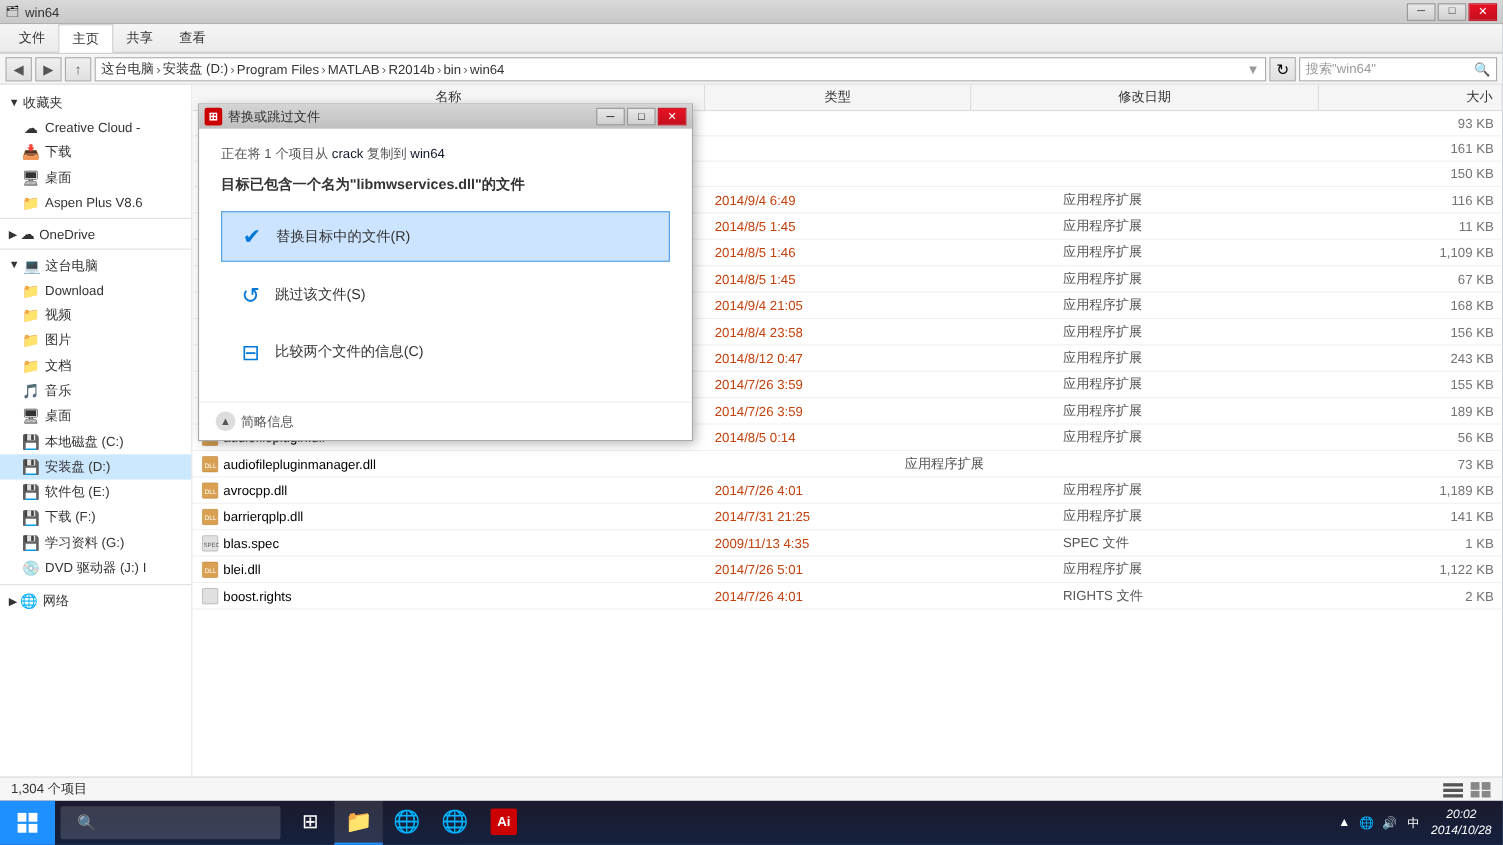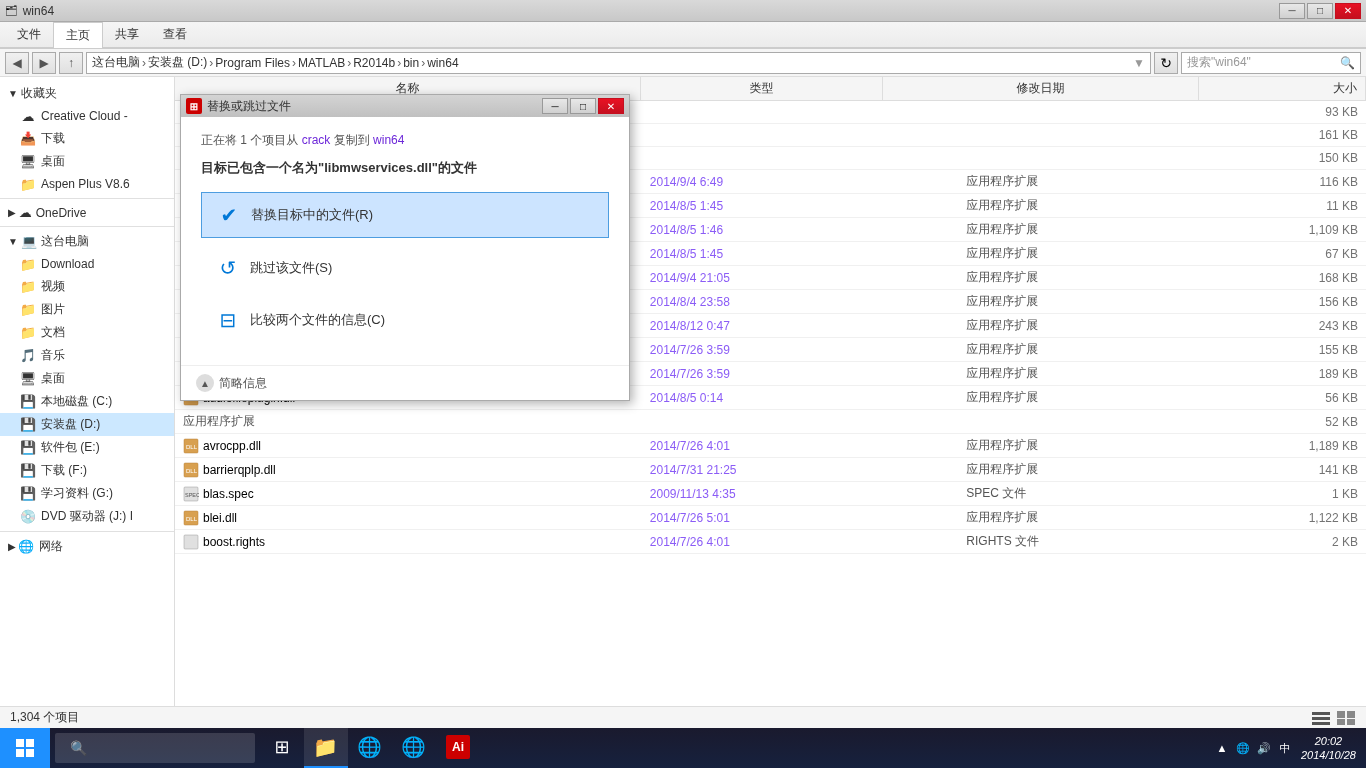--- a/index.html
+++ b/index.html
@@ -68,41 +68,41 @@
     .file-list { flex: 1; overflow-y: auto; background: white; }
     .file-list-header { display: flex; border-bottom: 1px solid #ddd; background: #f5f5f5; position: sticky; top: 0; }
     .col-header { padding: 3px 8px; font-size: 12px; color: #333; cursor: pointer; border-right: 1px solid #ddd; text-align: center; }
     .col-name { flex: 3; }
     .col-date { flex: 2; }
     .col-type { flex: 1.5; }
     .col-size { flex: 1; text-align: right; }
     .file-row { display: flex; align-items: center; padding: 2px 0; border-bottom: 1px solid #f0f0f0; cursor: pointer; }
     .file-cell { padding: 1px 8px; font-size: 12px; }
     .file-cell-name { flex: 3; display: flex; align-items: center; gap: 4px; }
-    .file-cell-date { flex: 2; color: #8b5cf6; }
+    .file-cell-date { flex: 2; color: #c2410c; }
     .file-cell-type { flex: 1.5; color: #555; }
     .file-cell-size { flex: 1; text-align: right; color: #737373; }
     .file-icon { width: 16px; height: 16px; }
 
     
     .statusbar { height: 22px; background: #f5f5f5; border-top: 1px solid #ddd; display: flex; align-items: center; padding: 0 10px; font-size: 12px; color: #333; justify-content: space-between; }
     .statusbar-right { display: flex; gap: 5px; align-items: center; }
 
     
     .dialog-overlay { position: absolute; top: 0; left: 0; width: 100%; height: 100%; z-index: 50; }
     .dialog { position: absolute; top: 94px; left: 180px; width: 450px; background: white; border: 1px solid #aaa; box-shadow: 3px 3px 10px rgba(0,0,0,0.3); }
     .dialog-titlebar { height: 22px; background: linear-gradient(to bottom, #d4d4d4, #c0c0c0); display: flex; align-items: center; justify-content: space-between; padding: 0 5px; cursor: move; }
     .dialog-titlebar-icon { width: 16px; height: 16px; background: #cc0000; border-radius: 2px; margin-right: 5px; display: flex; align-items: center; justify-content: center; }
     .dialog-title-text { font-size: 12px; color: #333; flex: 1; }
     .dialog-titlebar-controls { display: flex; gap: 2px; }
     .dialog-btn-small { width: 26px; height: 16px; background: linear-gradient(to bottom, #e8e8e8, #d0d0d0); border: 1px solid #999; cursor: pointer; display: flex; align-items: center; justify-content: center; font-size: 10px; }
     .dialog-btn-small.close { background: linear-gradient(to bottom, #e81123, #c50f1f); color: white; border-color: #c50f1f; }
     .dialog-body { padding: 15px 20px; }
     .dialog-info-text { font-size: 12px; color: #555; margin-bottom: 10px; }
-    .dialog-info-text a { color: #6d28d9; text-decoration: none; }
+    .dialog-info-text a { color: #0f172a; text-decoration: none; }
     .dialog-filename { font-size: 13px; font-weight: bold; color: #333; margin-bottom: 15px; }
     .dialog-option { display: flex; align-items: center; padding: 10px 15px; margin-bottom: 8px; cursor: pointer; font-size: 13px; color: #333; background: #e8f0fe; border: 1px solid #b8d0f0; }
     .dialog-option.selected { background: #cce4ff; border-color: #4d9de0; }
     .dialog-option-icon { width: 24px; height: 24px; margin-right: 10px; display: flex; align-items: center; justify-content: center; font-size: 18px; color: #0078d7; }
     .dialog-option-text { flex: 1; }
     .dialog-option-plain { display: flex; align-items: center; padding: 10px 15px; margin-bottom: 8px; cursor: pointer; font-size: 13px; color: #333; }
     .dialog-option-plain .dialog-option-icon { color: #0078d7; }
     .dialog-footer { padding: 8px 15px; border-top: 1px solid #eee; display: flex; align-items: center; }
     .dialog-collapse-btn { display: flex; align-items: center; gap: 5px; color: #555; font-size: 12px; cursor: pointer; }
     .collapse-icon { width: 18px; height: 18px; background: #ddd; border-radius: 50%; display: flex; align-items: center; justify-content: center; font-size: 10px; color: #555; }
@@ -432,22 +432,29 @@
                 <rect width="14" height="14" x="1" y="1" rx="1" fill="#d8a050" stroke="#b8803a" stroke-width="0.5"></rect>
                 <text x="3" y="11" font-size="6" fill="white">DLL</text>
               </svg>
             <span>audiofileplugin.dll</span>
           </div>
           <div class="file-cell file-cell-date">2014/8/5 0:14</div>
           <div class="file-cell file-cell-type">应用程序扩展</div>
           <div class="file-cell file-cell-size">56 KB</div>
         </div>
         <div class="file-row">
-          <div class="file-cell file-cell-type">应用程序扩展</div>
-          <div class="file-cell file-cell-size">52 KB</div>
+          <div class="file-cell file-cell-name">
+            <svg class="file-icon" viewBox="0 0 16 16">
+                <rect width="14" height="14" x="1" y="1" rx="1" fill="#d8a050" stroke="#b8803a" stroke-width="0.5"></rect>
+                <text x="3" y="11" font-size="6" fill="white">DLL</text>
+              </svg>
+            <span>audiofilepluginmanager.dll</span>
+          </div>
+          <div class="file-cell file-cell-type">应用程序扩展</div>
+          <div class="file-cell file-cell-size">73 KB</div>
         </div>
         <div class="file-row">
           <div class="file-cell file-cell-name">
             <svg class="file-icon" viewBox="0 0 16 16">
                 <rect width="14" height="14" x="1" y="1" rx="1" fill="#d8a050" stroke="#b8803a" stroke-width="0.5"></rect>
                 <text x="3" y="11" font-size="6" fill="white">DLL</text>
               </svg>
             <span>avrocpp.dll</span>
           </div>
           <div class="file-cell file-cell-date">2014/7/26 4:01</div>

